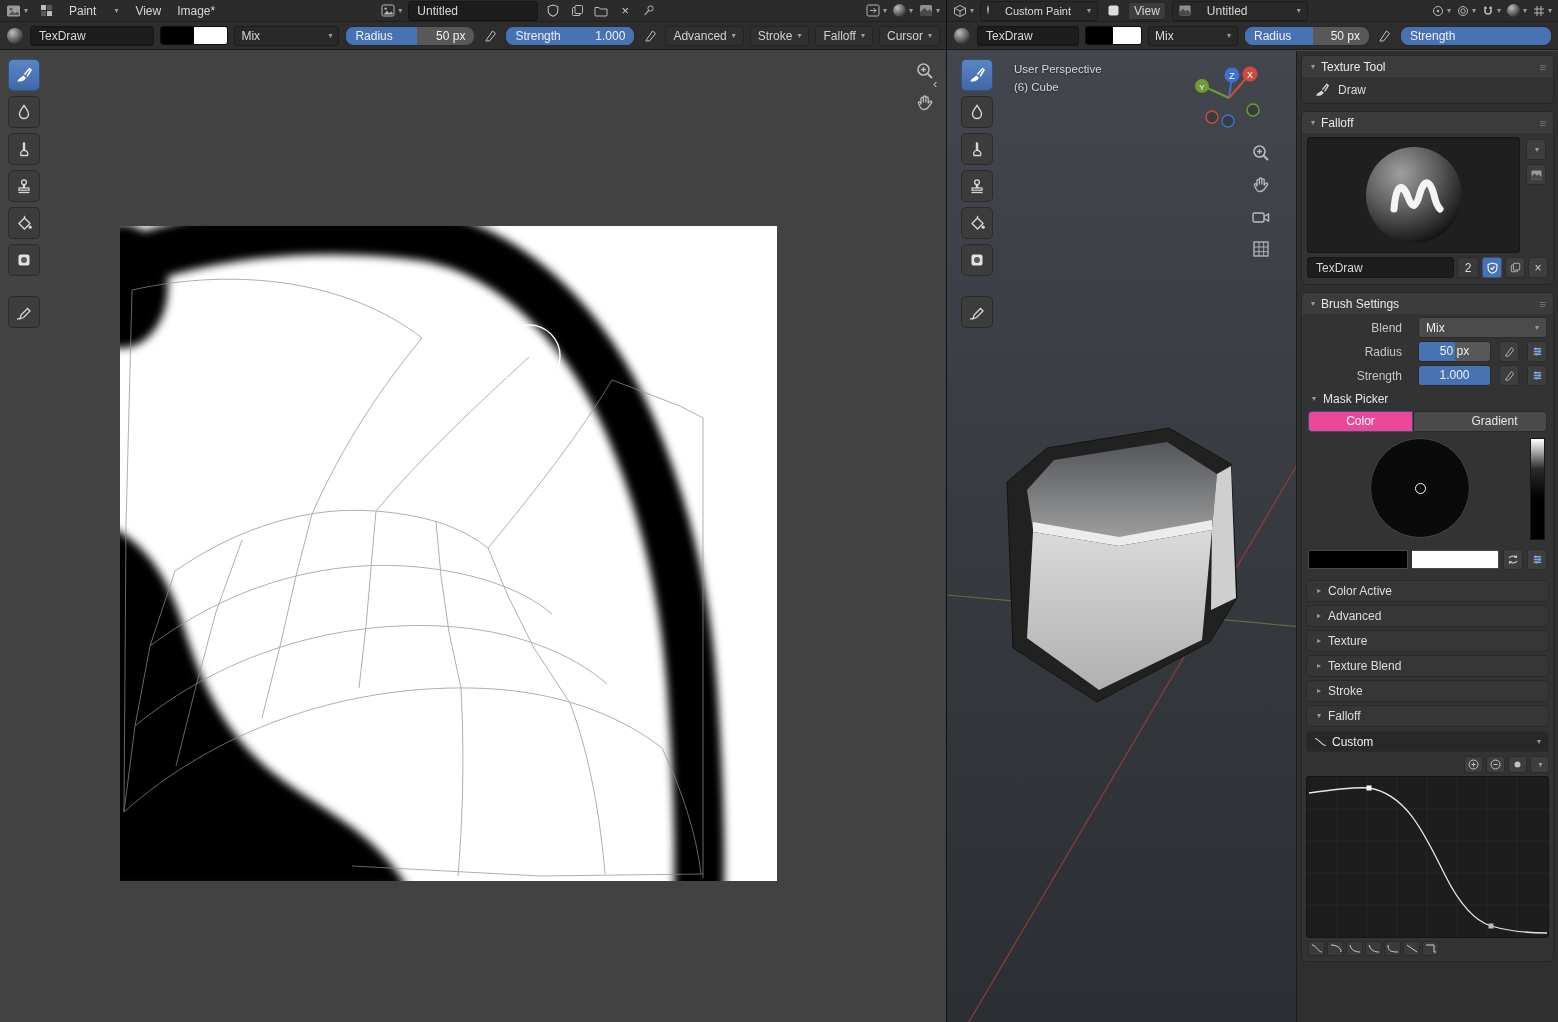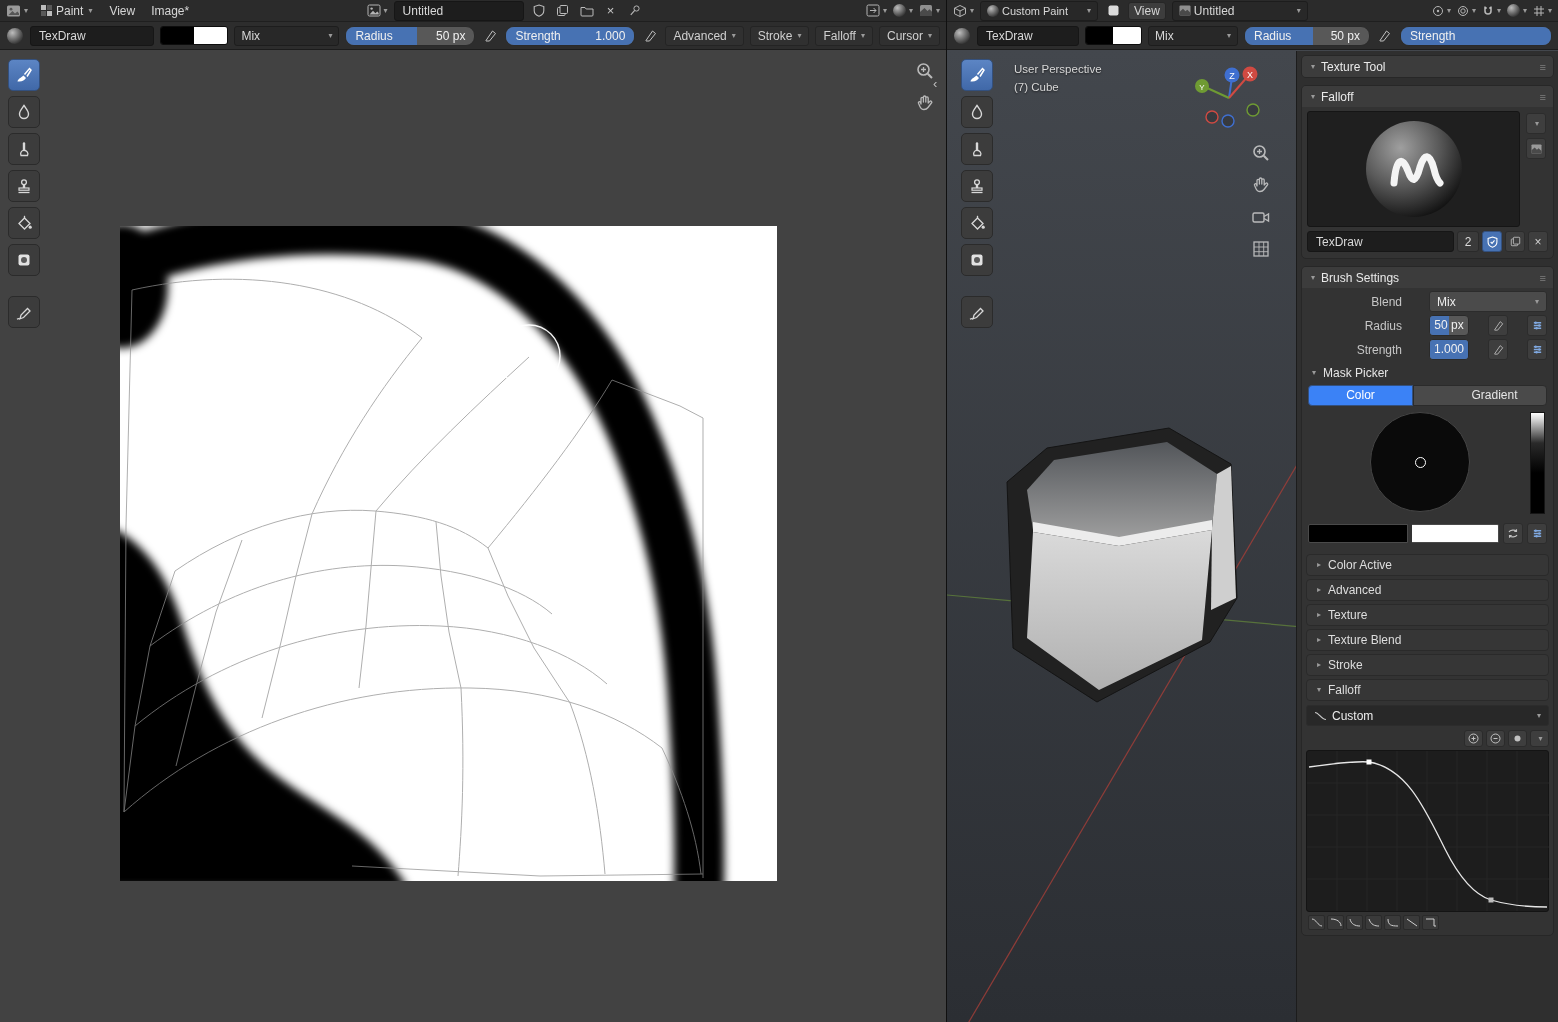--- a/index.html
+++ b/index.html
@@ -13,21 +13,21 @@
   
   .hdr{position:absolute;left:0;right:0;display:flex;align-items:center;gap:6px;
        padding:0 6px;background:#2b2b2b;box-sizing:border-box;overflow:hidden;white-space:nowrap;}
   .hdr1{top:0;height:22px;border-bottom:1px solid #1f1f1f;z-index:30;}
   .hdr2{top:22px;height:28px;background:#2d2d2d;border-bottom:1px solid #1c1c1c;z-index:30;}
   .menu{padding:1px 5px;border-radius:3px;color:#d6d6d6;cursor:default;}
   .menu.boxed{background:#3d3d3d;border:1px solid #262626;}
   .chev{font-size:8px;color:#9a9a9a;margin-left:2px;line-height:1;}
   .iconbtn{display:flex;align-items:center;justify-content:center;gap:1px;height:18px;min-width:18px;
            border-radius:3px;color:#cfcfcf;}
-  .combo{display:flex;align-items:center;gap:3px;background:#282828;border:1px solid #1d1d1d;
+  .combo{display:flex;align-items:center;gap:16px;background:#282828;border:1px solid #1d1d1d;
          border-radius:3px;height:18px;padding:0 6px;color:#d8d8d8;}
   .combo.ghost{background:transparent;border:none;}
   .field{display:flex;align-items:center;background:#1d1d1d;border:1px solid #161616;
          border-radius:3px;height:18px;padding:0 8px;color:#d8d8d8;}
   .dd-pill{display:flex;align-items:center;gap:3px;background:#303030;border:1px solid #242424;
            border-radius:3px;height:18px;padding:0 7px;color:#d0d0d0;}
   .swatchpair{display:flex;height:17px;width:70px;border:1px solid #0d0d0d;border-radius:3px;overflow:hidden;}
   .swatchpair .b{flex:1;background:#000;}
   .swatchpair .w{flex:1;background:#fff;}
   .slider{position:relative;height:18px;background:#585858;border:1px solid #2a2a2a;border-radius:9px;
@@ -55,35 +55,35 @@
   .collapse-arrow{position:absolute;color:#bdbdbd;font-size:13px;z-index:20;}
   .overlay-text{position:absolute;left:67px;top:10px;color:#d8d8d8;line-height:18px;
                 text-shadow:0 1px 2px rgba(0,0,0,.6);z-index:15;font-size:11.5px;}
 
   
   .sidebar{position:absolute;top:1px;right:0;bottom:0;width:262px;background:#2f2f2f;
            border-left:1px solid #1c1c1c;box-sizing:border-box;padding:4px 4px;z-index:40;overflow:hidden;}
   .panel{background:#333;border:1px solid #272727;border-radius:5px;margin-bottom:7px;overflow:hidden;}
   .phdr{display:flex;align-items:center;gap:6px;height:21px;background:#3c3c3c;padding:0 7px;color:#eaeaea;}
   .grip{margin-left:auto;color:#7d7d7d;font-size:11px;}
-  .prow{display:flex;align-items:center;height:21px;margin:3px 6px;gap:19px;}
+  .prow{display:flex;align-items:center;height:21px;margin:3px 6px;gap:8px;}
   .plabel{width:94px;text-align:right;padding-right:8px;color:#c6c6c6;flex:none;}
   .widget-combo{flex:1;display:flex;align-items:center;background:#4b4b4b;border:1px solid #2c2c2c;
                 border-radius:3px;height:19px;padding:0 7px;color:#ededed;}
   .widget-combo .chev{margin-left:auto;}
   .sicon{width:18px;height:19px;border-radius:3px;background:#3e3e3e;border:1px solid #2c2c2c;
          display:flex;align-items:center;justify-content:center;flex:none;}
   .subrow{display:flex;align-items:center;gap:7px;height:20px;padding:0 8px;background:#363636;
           border:1px solid #2a2a2a;border-radius:4px;margin:3px 0;color:#dedede;}
   .subhdr{display:flex;align-items:center;gap:7px;height:20px;padding:0 8px;color:#e5e5e5;}
   .tabs{display:flex;margin:2px 6px;}
   .tab{flex:1;text-align:center;height:19px;line-height:19px;background:#4a4a4a;border:1px solid #2b2b2b;color:#e6e6e6;}
   .tab.first{border-radius:4px 0 0 4px;}
   .tab.last{border-radius:0 4px 4px 0;padding-left:29px;}
-  .tab.active{background:#3b82f6;border-color:#33507e;color:#fff;}
+  .tab.active{background:#ec4899;border-color:#33507e;color:#fff;}
   .wheelwrap{position:relative;height:110px;margin:4px 6px 2px 6px;}
   .cwheel{position:absolute;left:50%;top:2px;transform:translateX(-58%);width:98px;height:98px;border-radius:50%;
           background:#0a0a0a;border:1px solid #464646;}
   .cwheel .cursor{position:absolute;left:50%;top:50%;width:9px;height:9px;margin:-5px 0 0 -5px;
                   border:1.5px solid #fff;border-radius:50%;}
   .vbar{position:absolute;right:2px;top:2px;width:13px;height:100px;border:1px solid #161616;
         background:linear-gradient(#ffffff 0%,#d9d9d9 6%,#2a2a2a 30%,#000 60%);}
   .swrow{display:flex;align-items:center;gap:4px;height:19px;margin:4px 6px 6px 6px;}
   .swb{flex:1.15;height:17px;background:#000;border:1px solid #4a4a4a;border-radius:2px 0 0 2px;}
   .sww{flex:1;height:17px;background:#fff;border:1px solid #4a4a4a;border-left:none;border-radius:0 2px 2px 0;}
@@ -514,21 +514,21 @@
         <polygon points="60,432 100,398 222,378 284,414 290,548 263,592 150,652 66,598" fill="#212121" stroke="#141414"></polygon>
         <polygon points="80,440 107,410 220,392 270,424 265,478 172,494 86,480" fill="url(#wallGrad)"></polygon>
         <polygon points="270,424 284,416 289,548 264,560 265,478" fill="#cfcfcf"></polygon>
         <polygon points="86,472 172,487 265,470 265,480 172,496 86,482" fill="#ececec"></polygon>
         <polygon points="86,482 172,496 265,480 255,590 152,640 80,588" fill="url(#floorGrad)"></polygon>
       </g>
     </svg>
 
     <div class="overlay-text">
       <div>User Perspective</div>
-      <div>(7) Cube</div>
+      <div>(6) Cube</div>
     </div>
 
     <div class="toolcol" style="left:14px;top:9px;">
       <div class="tool active">
         <span>
             <svg width="18" height="18" viewBox="0 0 18 18">
               <path d="M2.5 15.5 C3 12.5 6 12 8.5 9.5 L11 12 C9 14.5 7.5 16 2.5 15.5 Z" fill="#fff"></path>
               <path d="M9.5 8.5 L14.5 2.5 L16 4 L12 10.5" stroke="#fff" stroke-width="1.5" fill="none"></path>
             </svg>
           </span>
@@ -630,20 +630,29 @@
       </span>
     </div>
 
     <div class="sidebar">
 
       <div class="panel">
         <div class="phdr">
           <span class="chev">▾</span>
           <span>Texture Tool</span>
           <span class="grip">≡</span>
+        </div>
+        <div style="display:flex;align-items:center;gap:8px;padding:5px 12px;">
+          <span>
+            <svg width="16" height="16" viewBox="0 0 18 18">
+                <path d="M2.5 15.5 C3 12.5 6 12 8.5 9.5 L11 12 C9 14.5 7.5 16 2.5 15.5 Z" fill="#d8d8d8"></path>
+                <path d="M9.5 8.5 L14.5 2.5 L16 4 L12 10.5" stroke="#d8d8d8" stroke-width="1.5" fill="none"></path>
+              </svg>
+          </span>
+          <span>Draw</span>
         </div>
       </div>
 
       <div class="panel">
         <div class="phdr">
           <span class="chev">▾</span>
           <span>Falloff</span>
           <span class="grip">≡</span>
         </div>
         <div class="brushprev">

